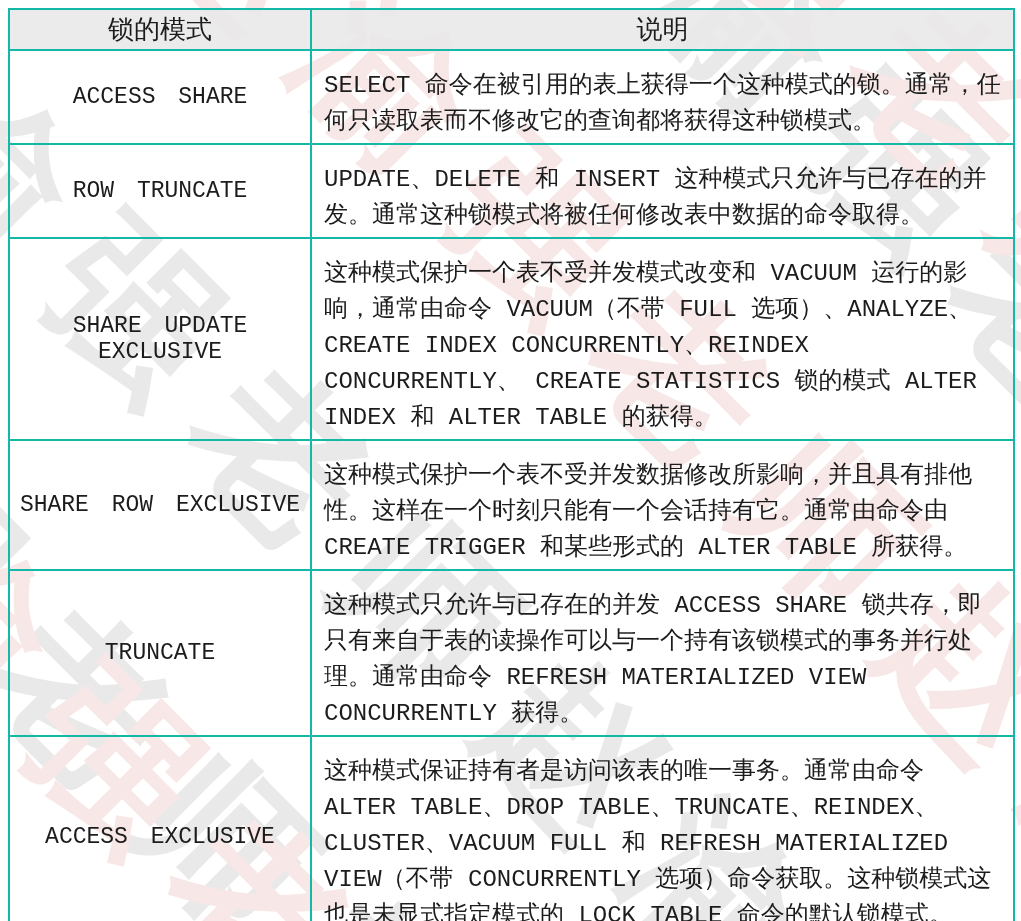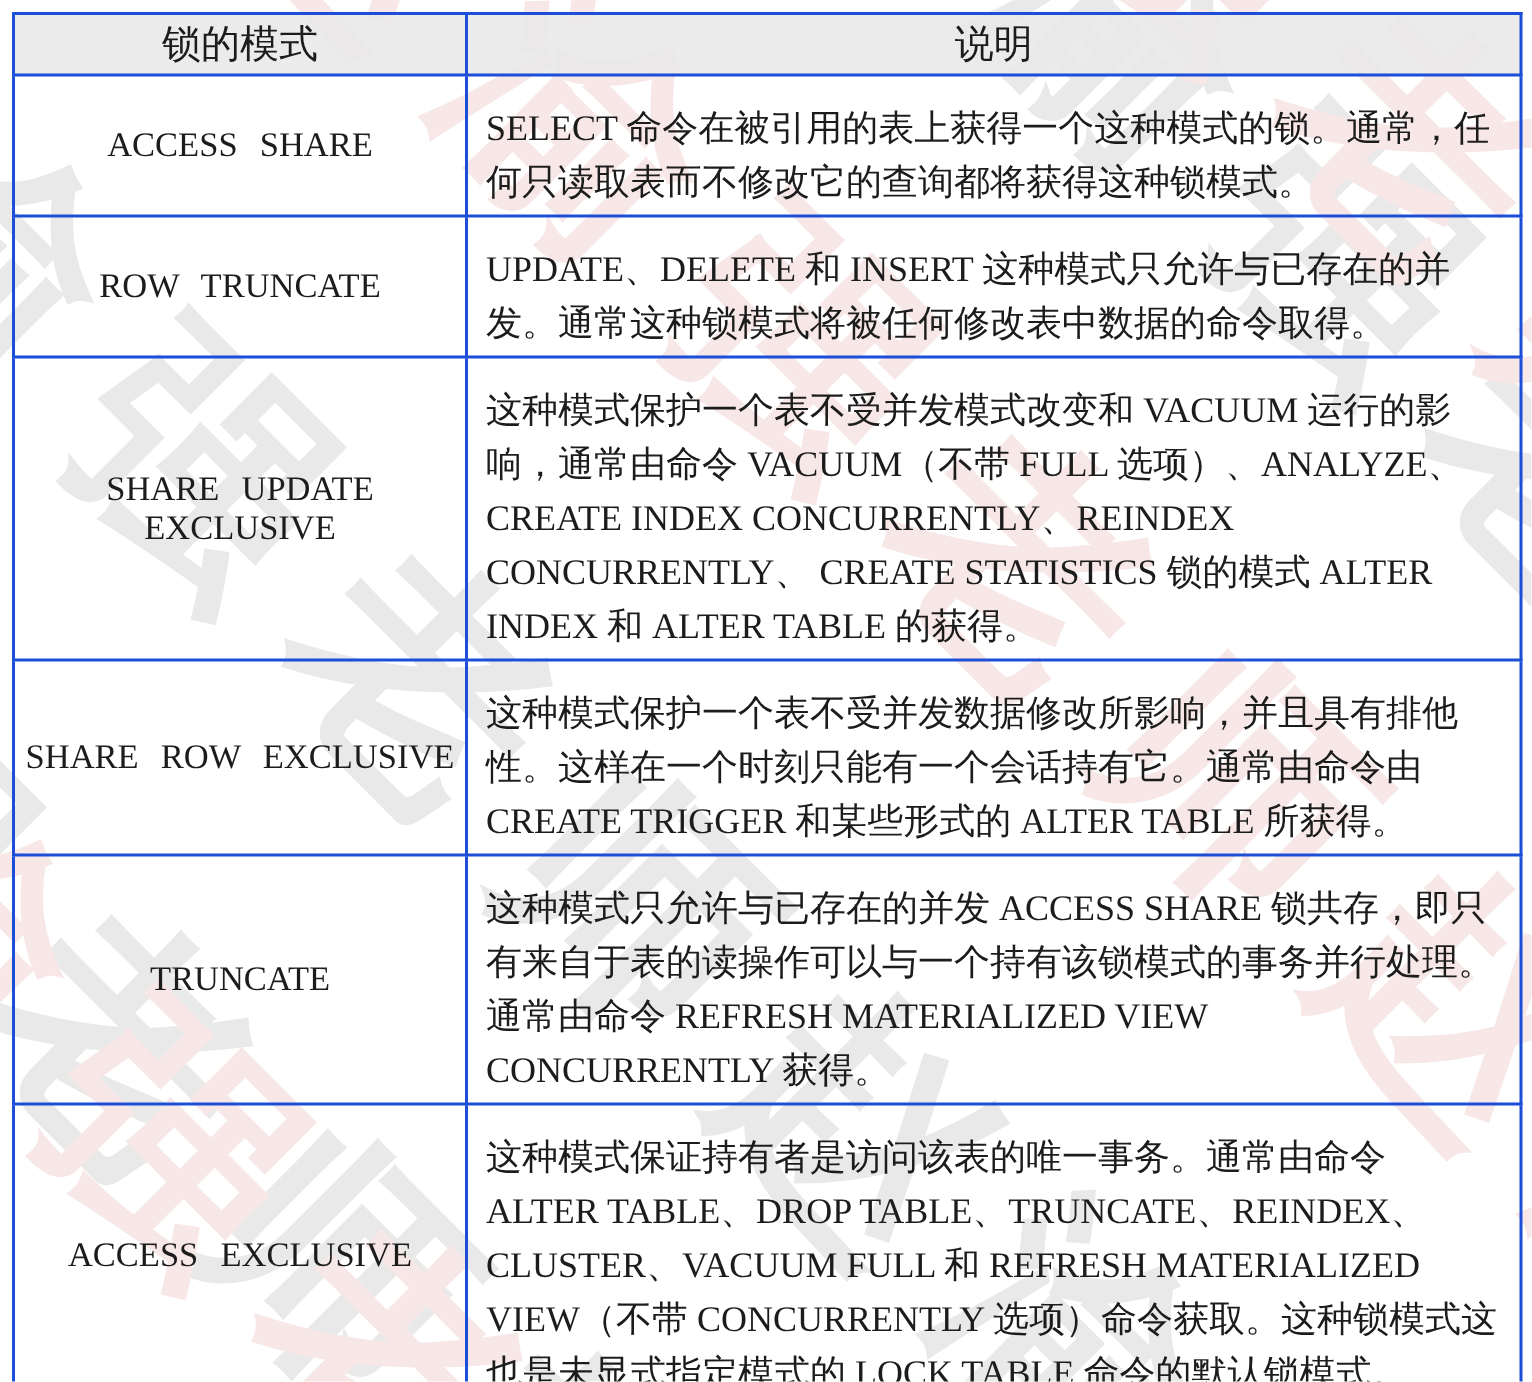--- a/index.html
+++ b/index.html
@@ -43,21 +43,22 @@
     left: 8px;
     top: 8px;
     width: 1005px;
     z-index: 1;
     border-collapse: collapse;
     table-layout: fixed;
     background: transparent;
   }
   .lock-table th,
   .lock-table td {
-    border: 2px solid #1d4ed8;
+    border: 2px solid #14b8a6;
+    font-family: Liberation Mono, monospace;
   }
   .lock-table th {
     background: rgba(232, 232, 232, 0.88);
     font-weight: normal;
     font-size: 26px;
     height: 37px;
     text-align: center;
     vertical-align: middle;
   }
   .lock-table col.c-mode { width: 302px; }

